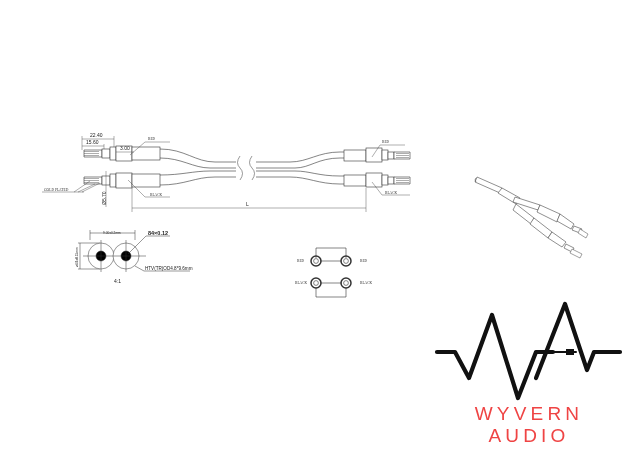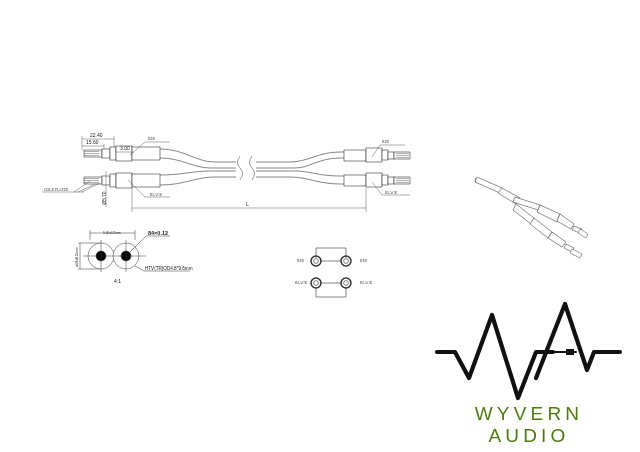--- a/index.html
+++ b/index.html
@@ -2,21 +2,21 @@
 <html><head>
   <meta charset="utf-8">
   <style>
     html, body { margin: 0; padding: 0; background: #ffffff; }
     body { width: 640px; height: 452px; position: relative; overflow: hidden; font-family: "Liberation Serif", serif; }
     svg { position: absolute; left: 0; top: 0; }
     .dim { font-family: "Liberation Sans", sans-serif; font-size: 5px; fill: #222; }
     .lbl { font-family: "Liberation Serif", serif; font-size: 3.6px; fill: #333; }
     .brand { position: absolute; left: 434px; top: 403px; width: 190px; text-align: center;
              font-family: "Liberation Sans", sans-serif; font-size: 19px; letter-spacing: 4.2px;
-             color: #4d7c0f; font-weight: normal; }
+             color: #ef4444; font-weight: normal; }
   </style>
 </head>
 <body>
 
 <svg width="640" height="452" viewBox="0 0 640 452" xmlns="http://www.w3.org/2000/svg">
   <g stroke="#333" stroke-width="0.6" fill="none">
 
     <g>
 
       <path d="M84,150 h18 v7 h-18 z" fill="#fff"></path>

